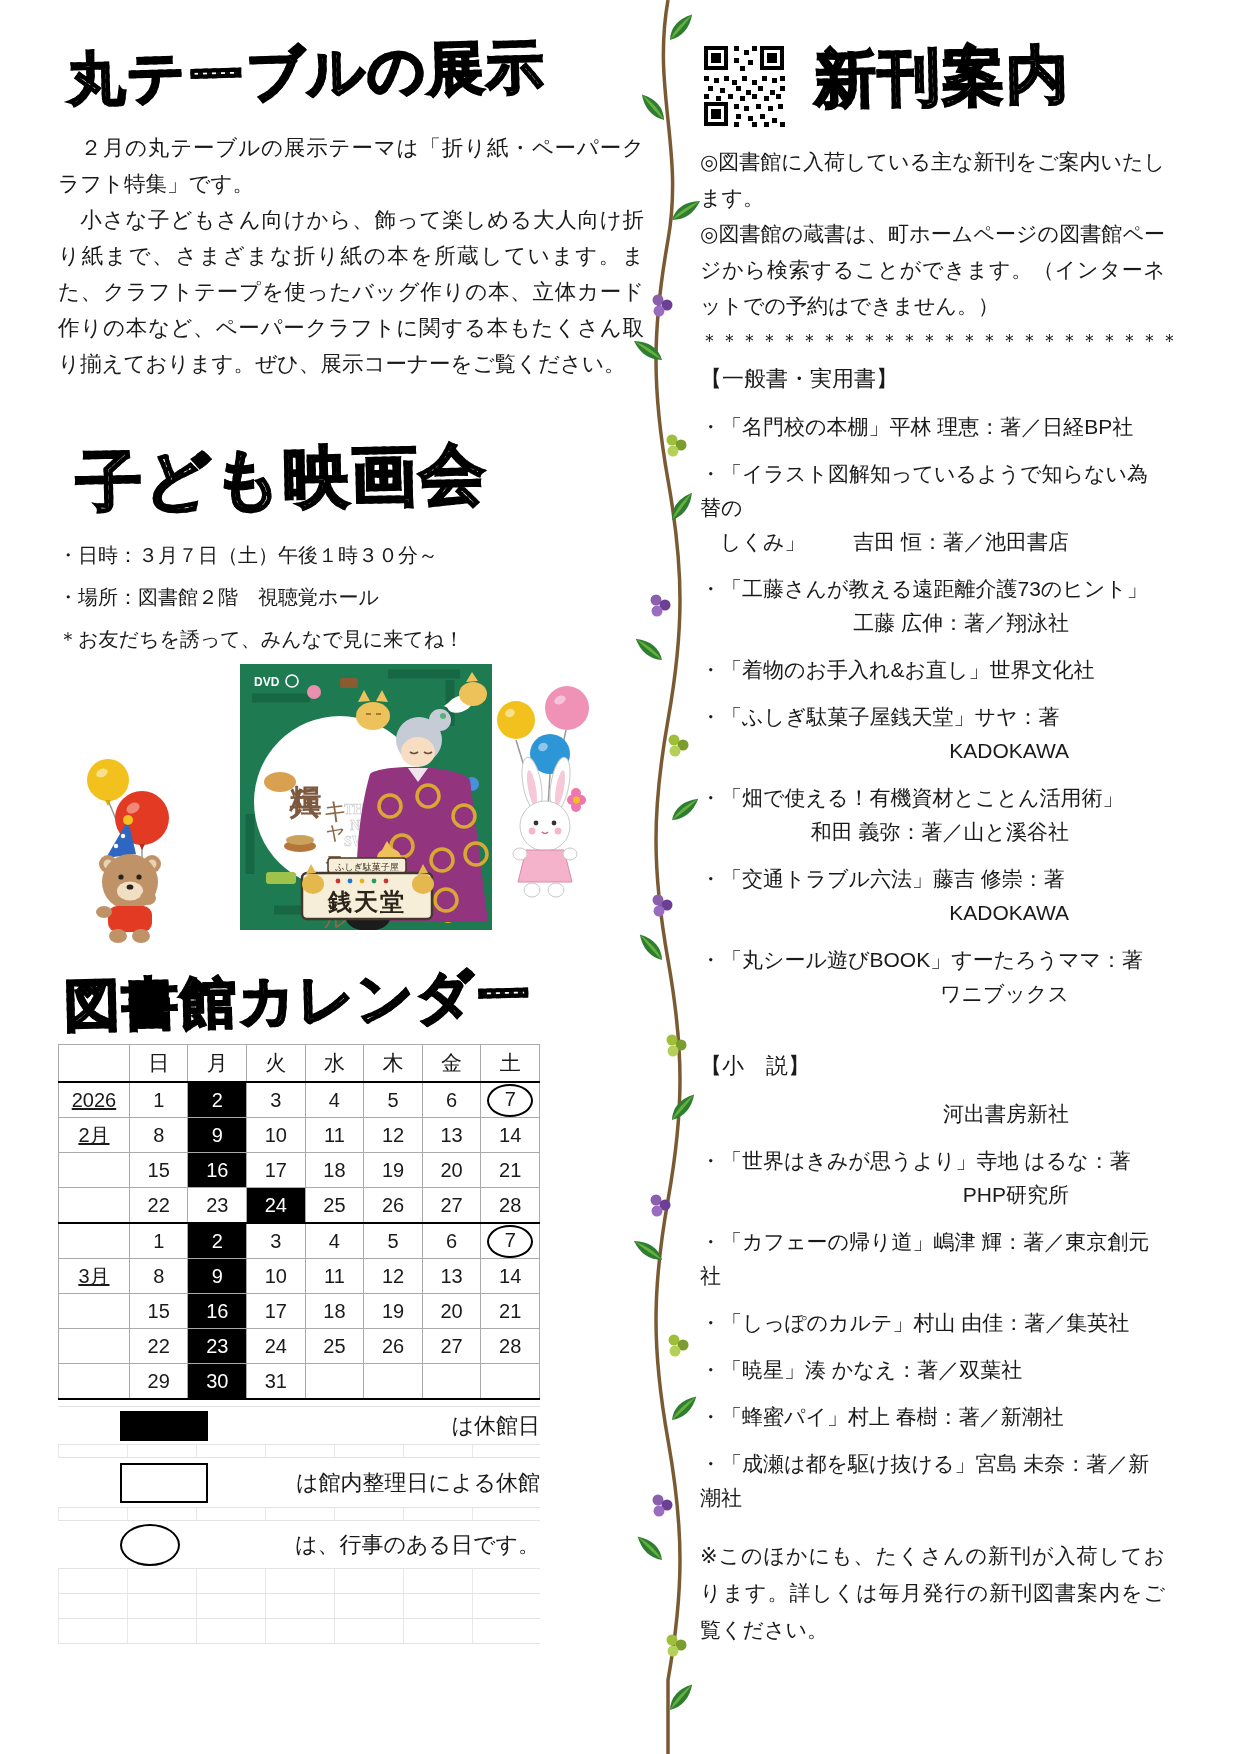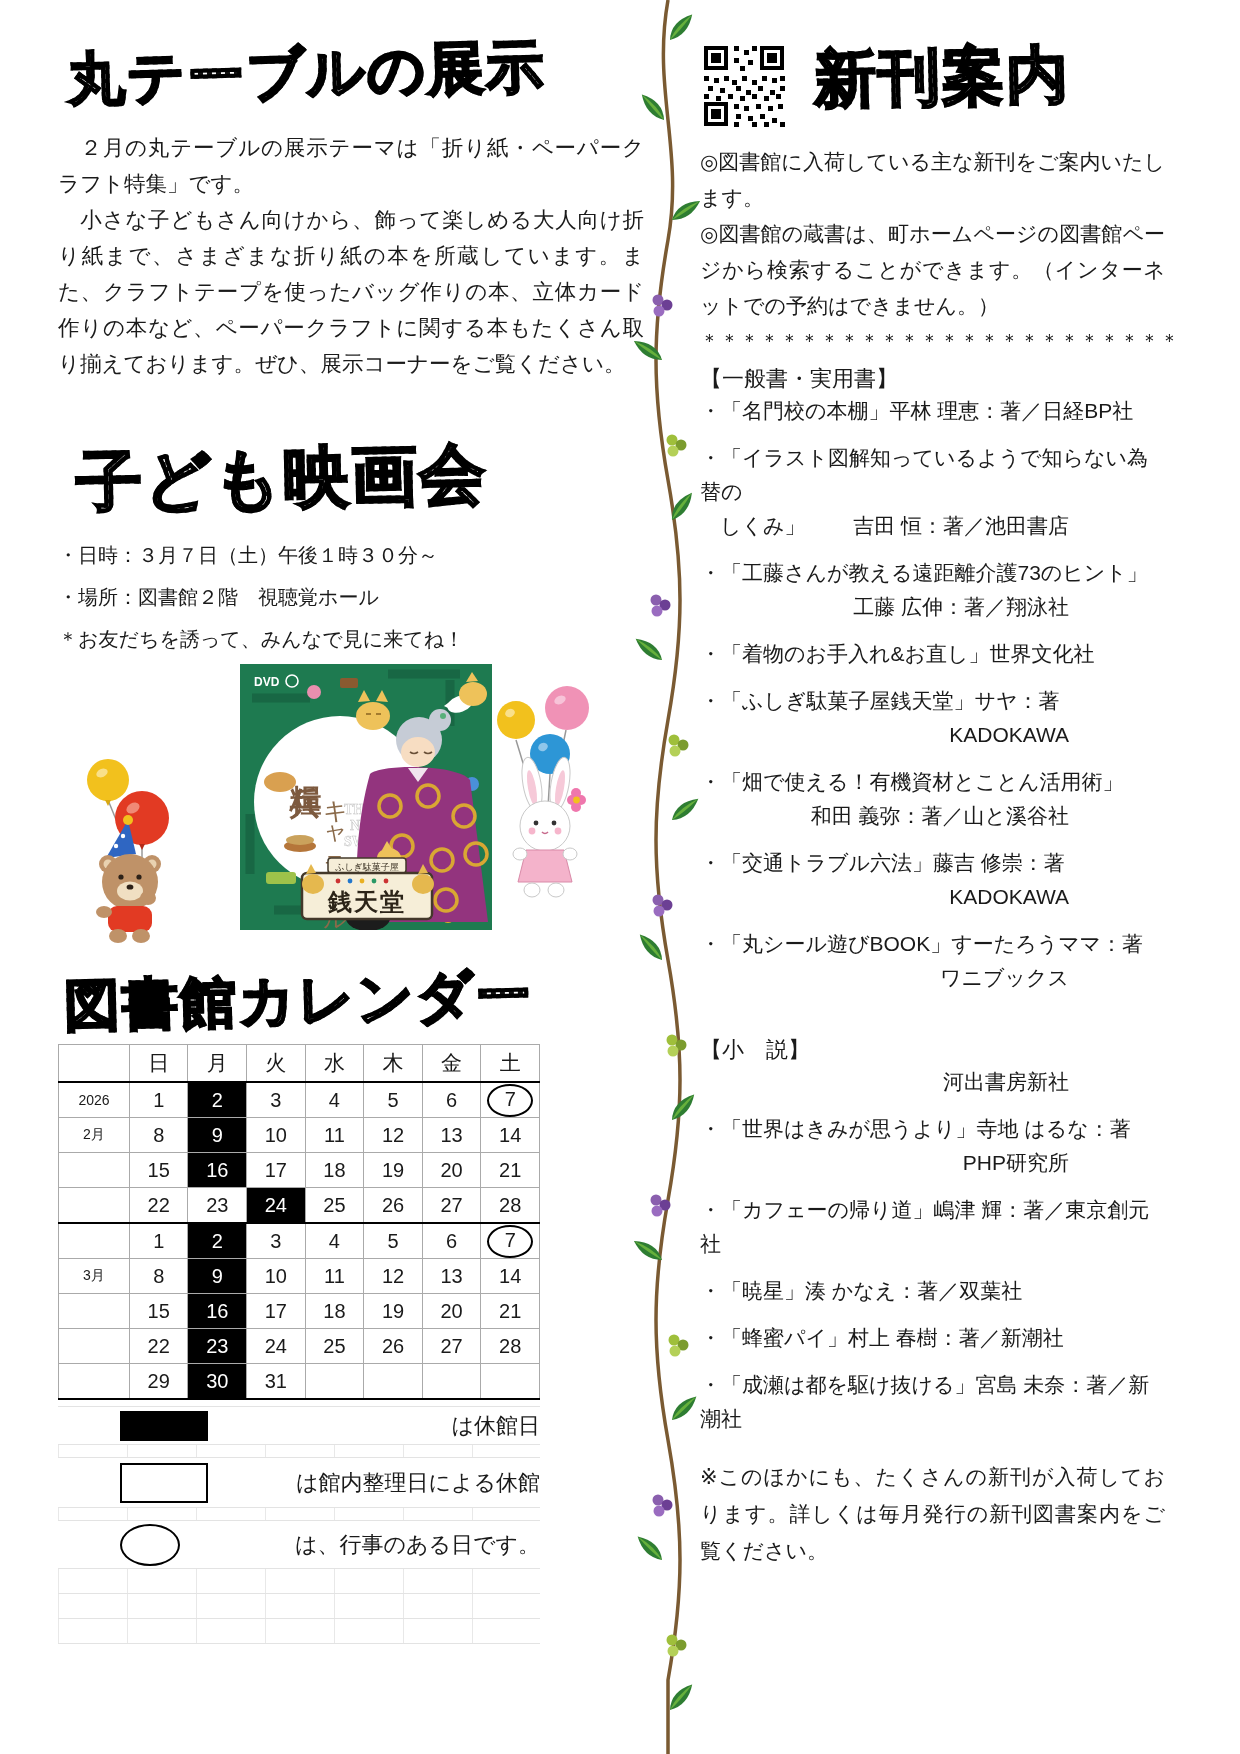--- a/index.html
+++ b/index.html
@@ -36,21 +36,21 @@
   #bear{position:absolute;left:20px;top:84px;}
   #bunny{position:absolute;left:430px;top:14px;}
 
   
   table.cal{border-collapse:collapse;width:482px;margin-top:14px;
             border-top:1.5px solid #444;border-bottom:2.5px solid #000;
             font-size:20px;text-align:center;}
   table.cal th,table.cal td{border:1px solid #aaa;padding:0;}
   table.cal th{height:36px;font-weight:normal;font-size:21px;border-bottom:2px solid #000;}
   table.cal td{height:34px;}
-  td.cal-label{width:68px;font-size:14px;}
+  td.cal-label{width:68px;font-size:20px;text-decoration:underline;}
   td.cal-day{width:56px;}
   td.closed{background:#000;color:#fff;border-top-color:#000;border-bottom-color:#000;}
   td.box{border:2.5px solid #000;}
   tr.thick-top td{border-top:2px solid #000;}
   .event-circle{display:inline-block;width:42px;height:29px;line-height:27px;
                 border:2px solid #000;border-radius:50%;}
 
   
   #legend{width:482px;margin-top:6px;border-top:1px solid #e3e3e3;}
   .legend-row{display:flex;align-items:center;border-bottom:1px solid #e3e3e3;
@@ -60,21 +60,21 @@
   .sw-closed{width:88px;height:30px;background:#000;}
   .sw-box{width:88px;height:40px;background:#fff;border:2.5px solid #000;box-sizing:border-box;}
   .sw-event{width:56px;height:38px;border:2.5px solid #000;border-radius:50%;}
 
   
   #nh-row{display:flex;align-items:flex-start;gap:26px;margin-top:42px;}
   .intro{font-size:21px;line-height:36px;margin-top:14px;text-align:justify;}
   .intro p{margin:0;}
   .stars{font-size:19px;letter-spacing:1px;margin-top:4px;white-space:nowrap;}
   .cat-header{font-size:22px;margin-top:10px;}
-  .books{}
+  .books{margin-top:16px;}
   .book{margin-bottom:13px;font-size:21px;line-height:34px;}
   .bl2{display:flex;justify-content:space-between;padding-left:20px;padding-right:96px;}
   .novel-header{font-size:22px;margin-top:40px;}
   .footer-note{font-size:21px;line-height:37px;margin-top:22px;text-align:justify;}
 
   #vine{position:absolute;left:628px;top:0;}
 </style>
 </head>
 <body>
 
@@ -547,20 +547,23 @@
         <div class="bl1">・「世界はきみが思うより」寺地 はるな：著</div>
         <div class="bl2">
           <span></span>
           <span>PHP研究所</span>
         </div>
       </div>
       <div class="book">
         <div class="bl1">・「カフェーの帰り道」嶋津 輝：著／東京創元社</div>
       </div>
       <div class="book">
+        <div class="bl1">・「しっぽのカルテ」村山 由佳：著／集英社</div>
+      </div>
+      <div class="book">
         <div class="bl1">・「暁星」湊 かなえ：著／双葉社</div>
       </div>
       <div class="book">
         <div class="bl1">・「蜂蜜パイ」村上 春樹：著／新潮社</div>
       </div>
       <div class="book">
         <div class="bl1">・「成瀬は都を駆け抜ける」宮島 未奈：著／新潮社</div>
       </div>
     </div>
 

